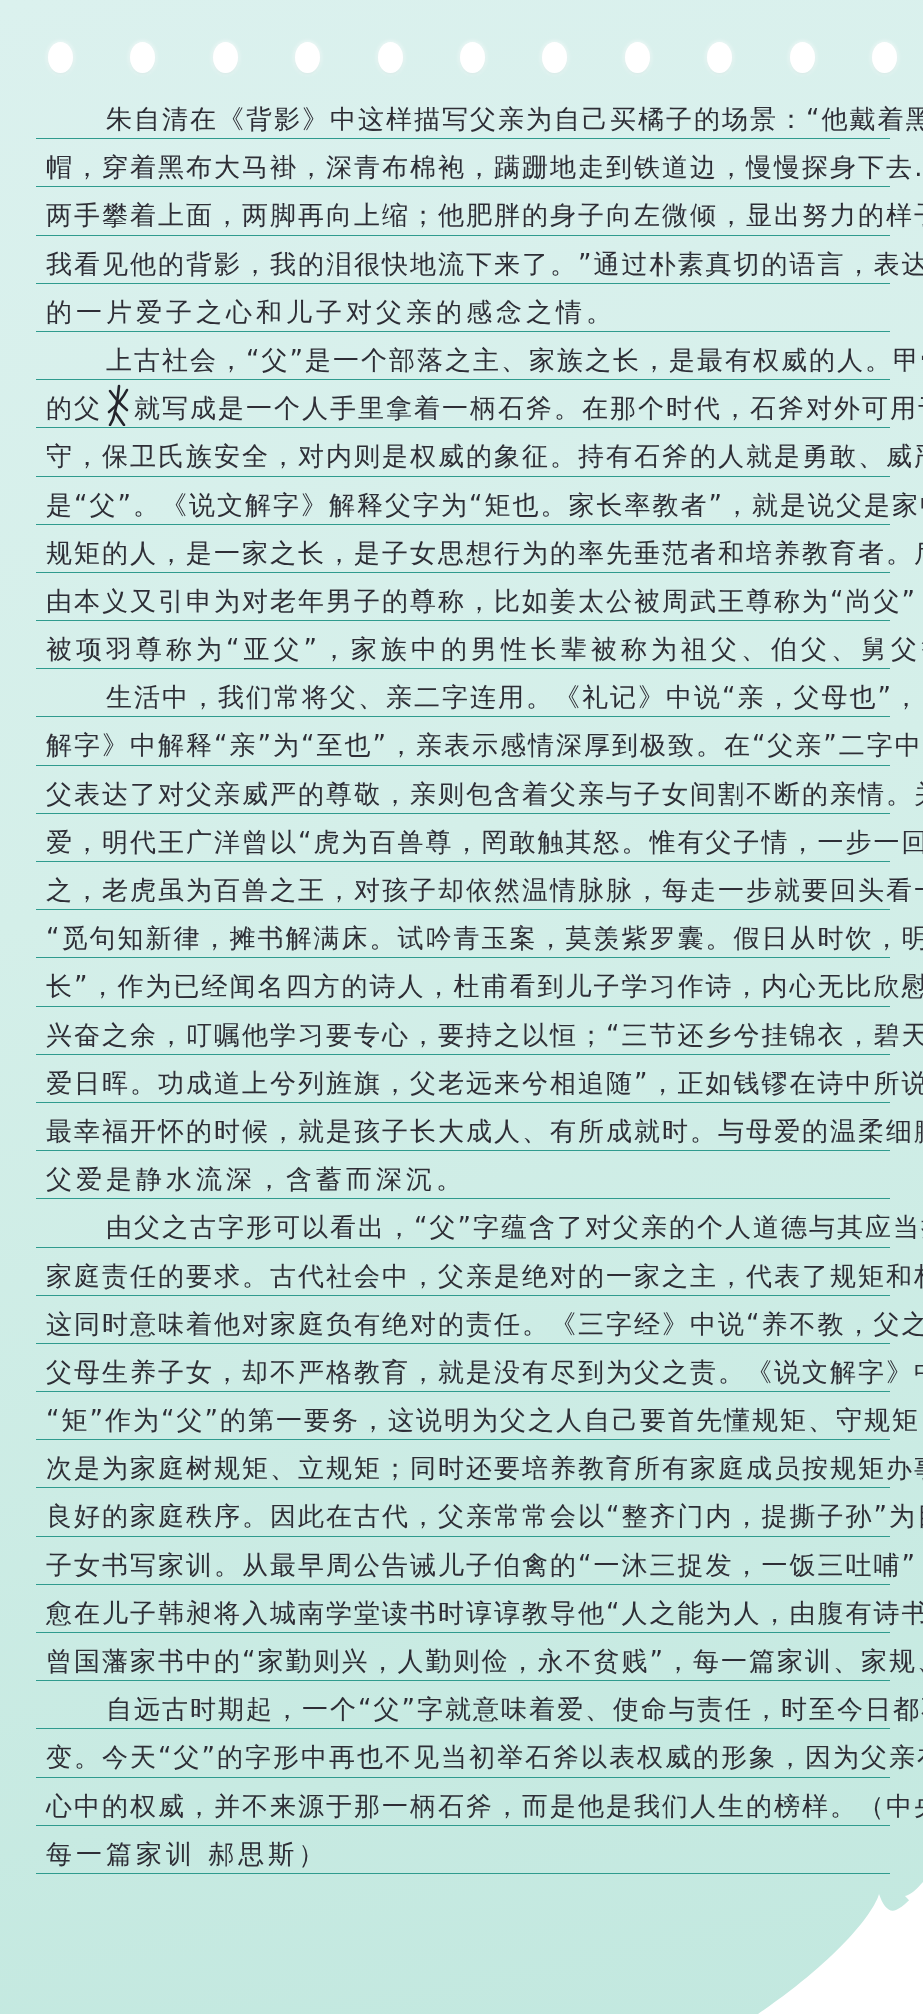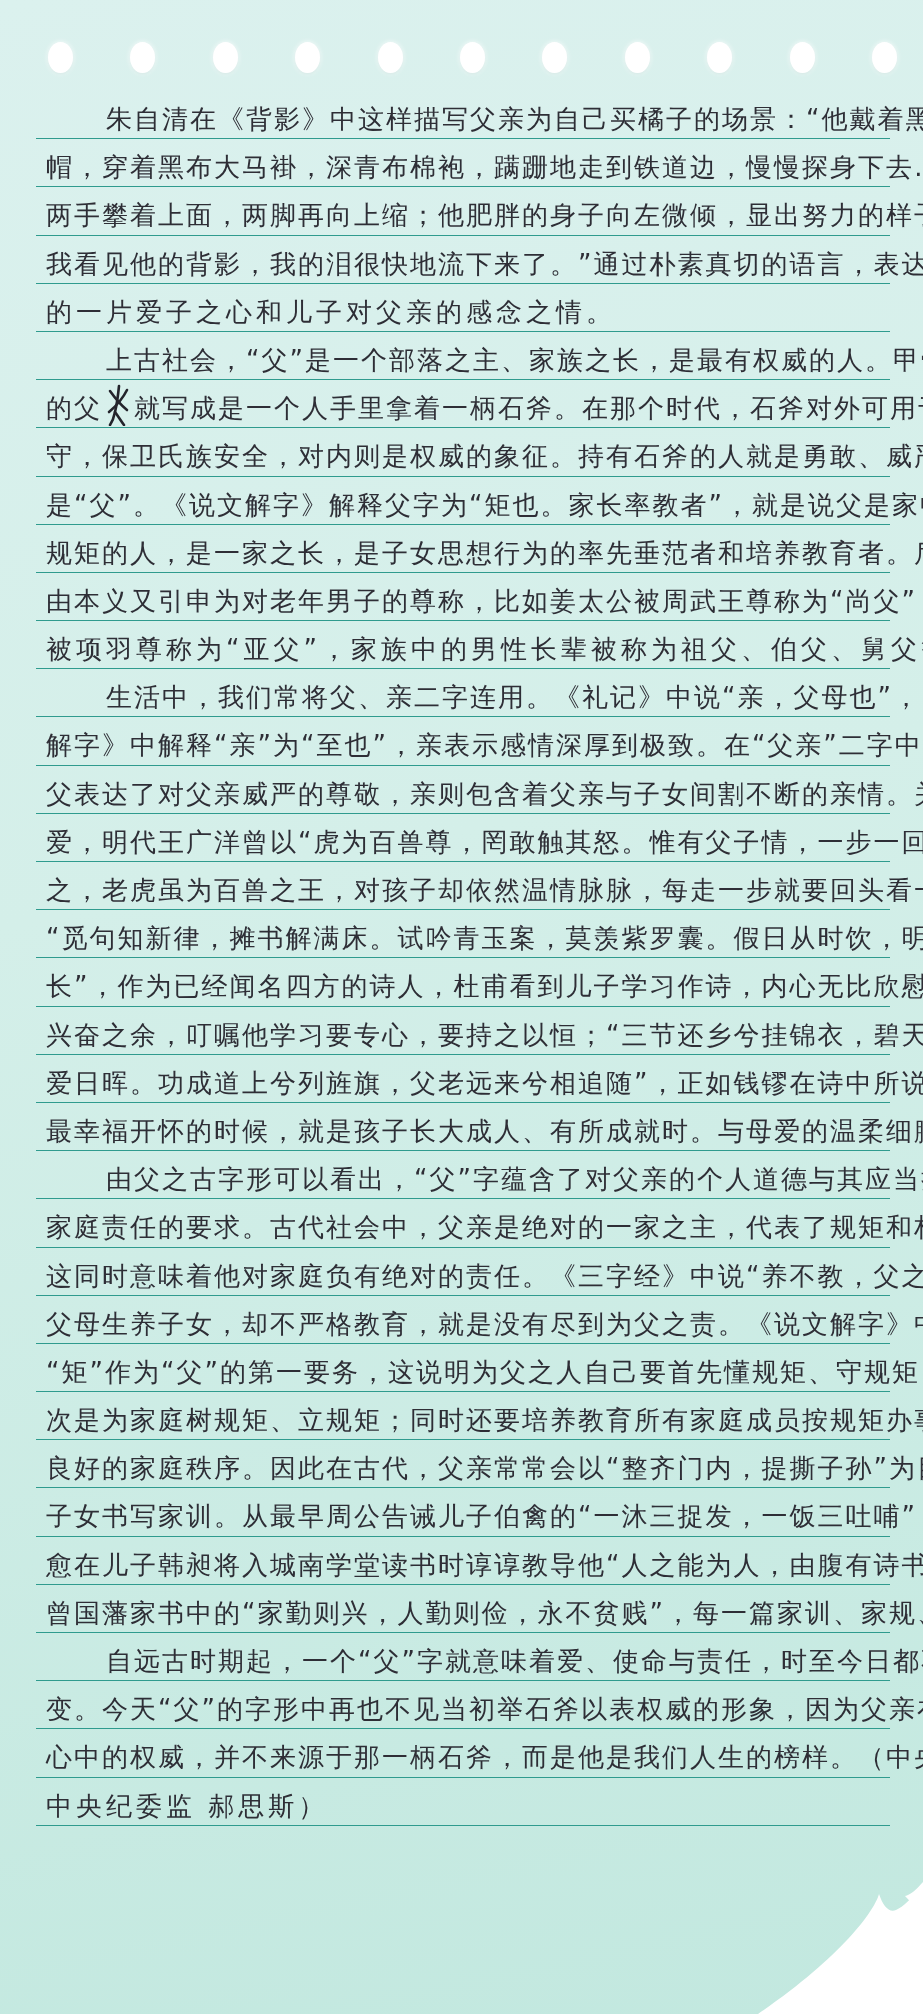--- a/index.html
+++ b/index.html
@@ -93,34 +93,35 @@
       <div class="text-line indent">生活中，我们常将父、亲二字连用。《礼记》中说“亲，父母也”，《说文</div>
       <div class="text-line">解字》中解释“亲”为“至也”，亲表示感情深厚到极致。在“父亲”二字中，</div>
       <div class="text-line">父表达了对父亲威严的尊敬，亲则包含着父亲与子女间割不断的亲情。关于父</div>
       <div class="text-line">爱，明代王广洋曾以“虎为百兽尊，罔敢触其怒。惟有父子情，一步一回顾”喻</div>
       <div class="text-line">之，老虎虽为百兽之王，对孩子却依然温情脉脉，每走一步就要回头看一眼；</div>
       <div class="text-line">“觅句知新律，摊书解满床。试吟青玉案，莫羡紫罗囊。假日从时饮，明年共我</div>
       <div class="text-line">长”，作为已经闻名四方的诗人，杜甫看到儿子学习作诗，内心无比欣慰喜悦，</div>
       <div class="text-line">兴奋之余，叮嘱他学习要专心，要持之以恒；“三节还乡兮挂锦衣，碧天朗朗兮</div>
       <div class="text-line">爱日晖。功成道上兮列旌旗，父老远来兮相追随”，正如钱镠在诗中所说，父亲</div>
       <div class="text-line">最幸福开怀的时候，就是孩子长大成人、有所成就时。与母爱的温柔细腻相比，</div>
+      <div class="text-line partial">父爱是静水流深，含蓄而深沉。</div>
       <div class="text-line indent">由父之古字形可以看出，“父”字蕴含了对父亲的个人道德与其应当担起的</div>
       <div class="text-line">家庭责任的要求。古代社会中，父亲是绝对的一家之主，代表了规矩和权威，而</div>
       <div class="text-line">这同时意味着他对家庭负有绝对的责任。《三字经》中说“养不教，父之过”，</div>
       <div class="text-line">父母生养子女，却不严格教育，就是没有尽到为父之责。《说文解字》中把</div>
       <div class="text-line">“矩”作为“父”的第一要务，这说明为父之人自己要首先懂规矩、守规矩；其</div>
       <div class="text-line">次是为家庭树规矩、立规矩；同时还要培养教育所有家庭成员按规矩办事，形成</div>
       <div class="text-line">良好的家庭秩序。因此在古代，父亲常常会以“整齐门内，提撕子孙”为目的为</div>
       <div class="text-line">子女书写家训。从最早周公告诫儿子伯禽的“一沐三捉发，一饭三吐哺”，到韩</div>
       <div class="text-line">愈在儿子韩昶将入城南学堂读书时谆谆教导他“人之能为人，由腹有诗书”，到</div>
       <div class="text-line">曾国藩家书中的“家勤则兴，人勤则俭，永不贫贱”，每一篇家训、家规、家</div>
       <div class="text-line indent">自远古时期起，一个“父”字就意味着爱、使命与责任，时至今日都不曾改</div>
       <div class="text-line">变。今天“父”的字形中再也不见当初举石斧以表权威的形象，因为父亲在我们</div>
       <div class="text-line">心中的权威，并不来源于那一柄石斧，而是他是我们人生的榜样。（中央纪委监</div>
-      <div class="text-line partial">中央纪委监 郝思斯）</div>
+      <div class="text-line partial">每一篇家训 郝思斯）</div>
     </div>
   <svg class="curl" width="273" height="134" viewBox="0 0 273 134" aria-hidden="true">
     <path d="M 273 5
              C 262 18 253 27 246 30
              C 239 33 233 26 229 14
              C 224 32 190 78 108 134
              L 273 134 Z" fill="#ffffff"></path>
     <path d="M 273 2 C 266 10 260 15 255 16 C 262 24 268 28 273 30 Z" fill="#ffffff"></path>
   </svg>
 </div>

